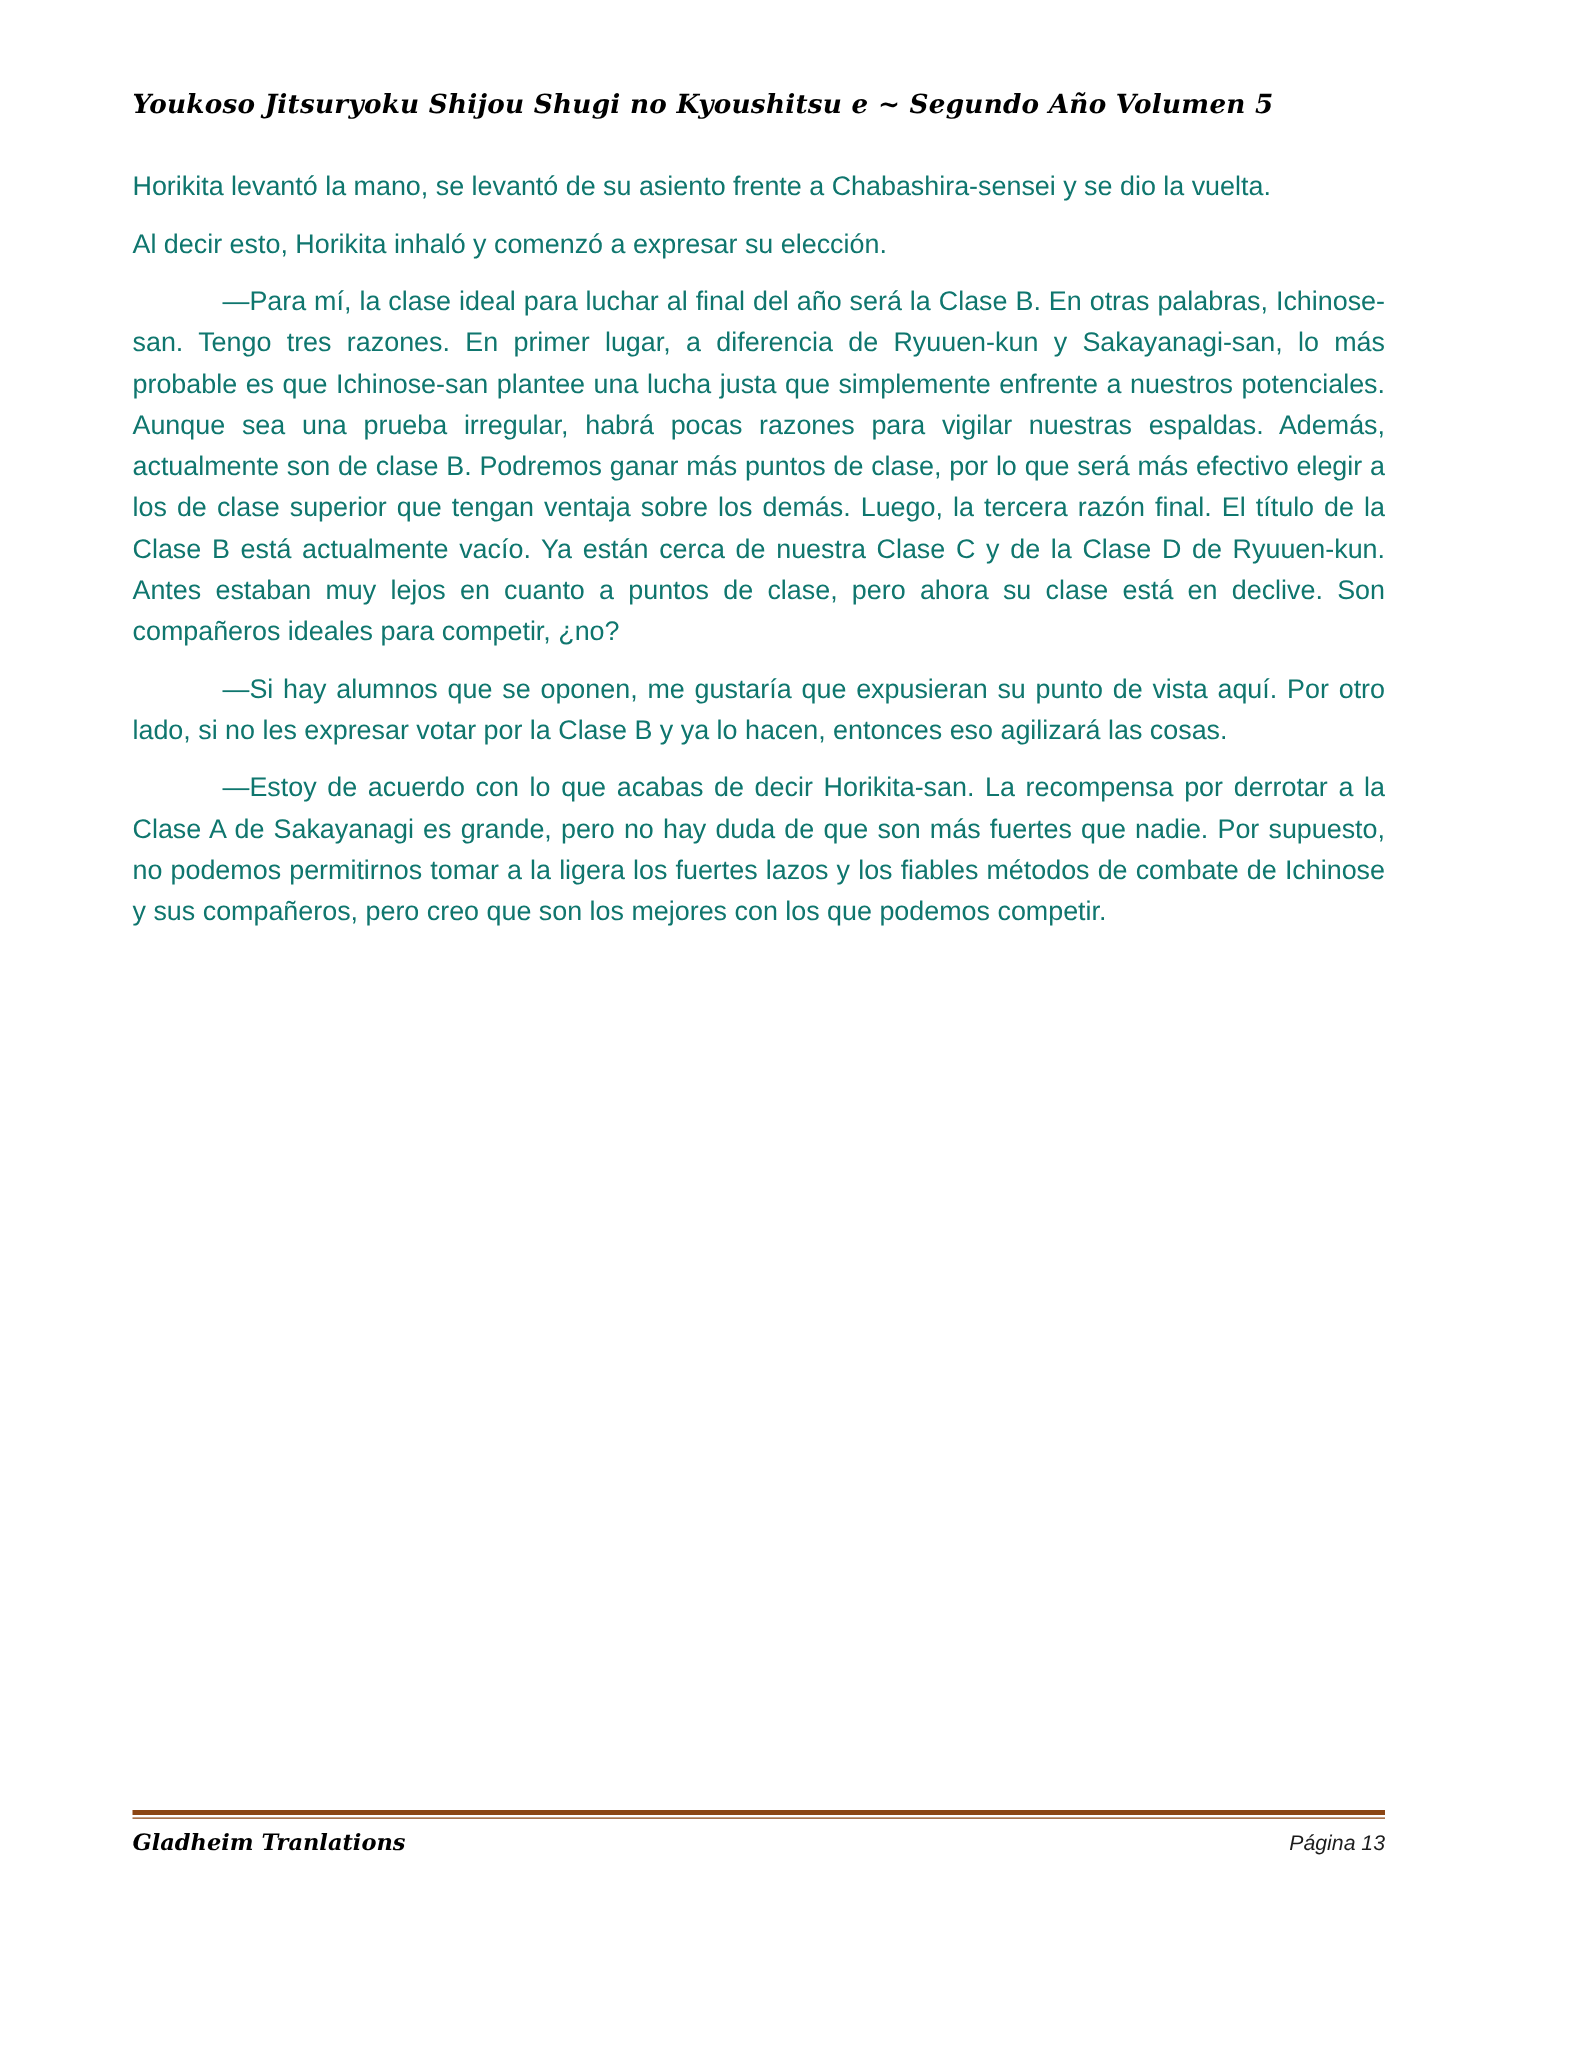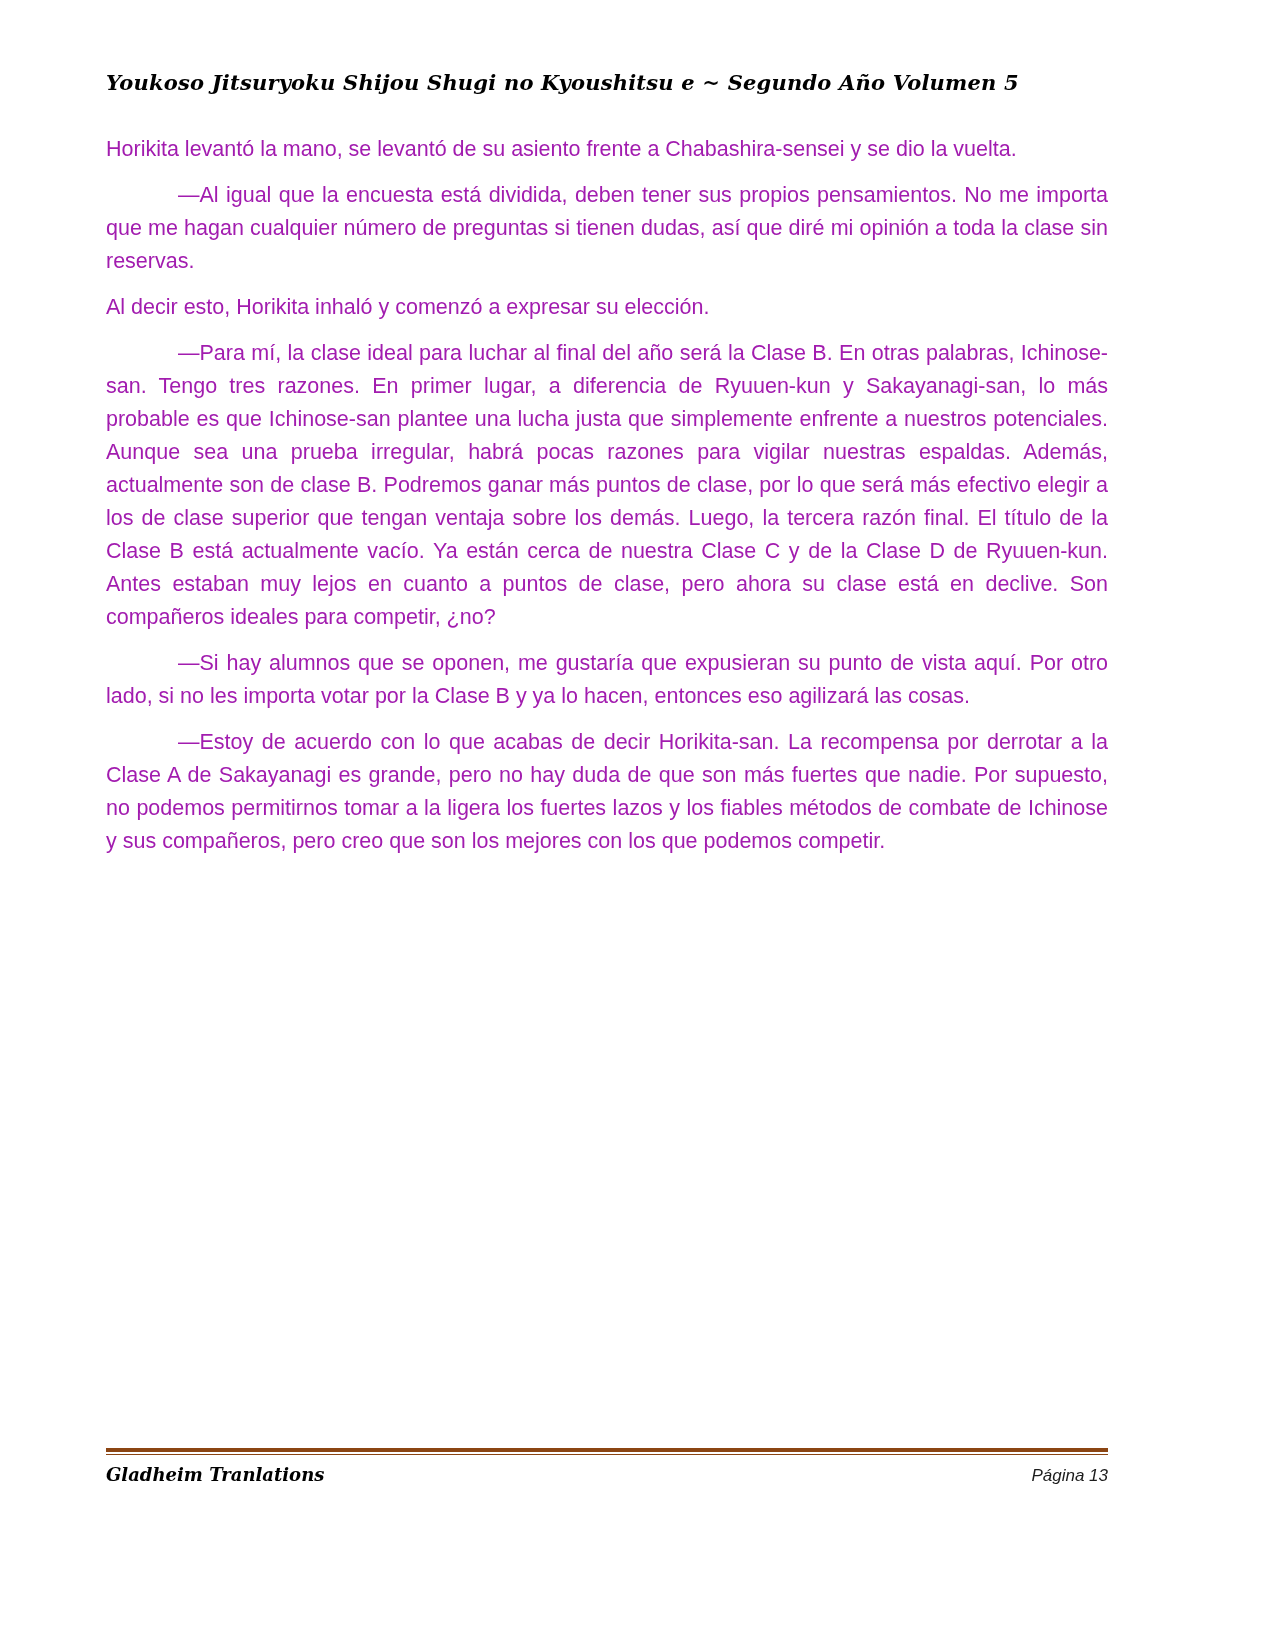--- a/index.html
+++ b/index.html
@@ -32,21 +32,21 @@
     font-style: italic;
     font-size: 21px;
     letter-spacing: 0.2px;
     color: #000000;
   }
   .body-text p {
     margin: 0 0 13px 0;
     font-size: 21.5px;
     line-height: 33px;
     text-align: justify;
-    color: #a21caf;
+    color: #0f766e;
   }
   .body-text p.indent {
     text-indent: 72px;
   }
   .doc-footer {
     position: absolute;
     left: 106px;
     top: 1448px;
     width: 1002px;
   }
@@ -81,24 +81,23 @@
 <div class="page">
 
   <div class="content">
 
     <div class="doc-header">
       <div class="title">Youkoso Jitsuryoku Shijou Shugi no Kyoushitsu e ~ Segundo Año Volumen 5</div>
     </div>
 
     <div class="body-text">
       <p>Horikita levantó la mano, se levantó de su asiento frente a Chabashira-sensei y se dio la vuelta.</p>
-      <p class="indent">—Al igual que la encuesta está dividida, deben tener sus propios pensamientos. No me importa que me hagan cualquier número de preguntas si tienen dudas, así que diré mi opinión a toda la clase sin reservas.</p>
       <p>Al decir esto, Horikita inhaló y comenzó a expresar su elección.</p>
       <p class="indent">—Para mí, la clase ideal para luchar al final del año será la Clase B. En otras palabras, Ichinose-san. Tengo tres razones. En primer lugar, a diferencia de Ryuuen-kun y Sakayanagi-san, lo más probable es que Ichinose-san plantee una lucha justa que simplemente enfrente a nuestros potenciales. Aunque sea una prueba irregular, habrá pocas razones para vigilar nuestras espaldas. Además, actualmente son de clase B. Podremos ganar más puntos de clase, por lo que será más efectivo elegir a los de clase superior que tengan ventaja sobre los demás. Luego, la tercera razón final. El título de la Clase B está actualmente vacío. Ya están cerca de nuestra Clase C y de la Clase D de Ryuuen-kun. Antes estaban muy lejos en cuanto a puntos de clase, pero ahora su clase está en declive. Son compañeros ideales para competir, ¿no?</p>
-      <p class="indent">—Si hay alumnos que se oponen, me gustaría que expusieran su punto de vista aquí. Por otro lado, si no les importa votar por la Clase B y ya lo hacen, entonces eso agilizará las cosas.</p>
+      <p class="indent">—Si hay alumnos que se oponen, me gustaría que expusieran su punto de vista aquí. Por otro lado, si no les expresar votar por la Clase B y ya lo hacen, entonces eso agilizará las cosas.</p>
       <p class="indent">—Estoy de acuerdo con lo que acabas de decir Horikita-san. La recompensa por derrotar a la Clase A de Sakayanagi es grande, pero no hay duda de que son más fuertes que nadie. Por supuesto, no podemos permitirnos tomar a la ligera los fuertes lazos y los fiables métodos de combate de Ichinose y sus compañeros, pero creo que son los mejores con los que podemos competir.</p>
     </div>
 
   </div>
 
   <div class="doc-footer">
     <div class="footer-rule"></div>
     <div class="footer-row">
       <span class="footer-translator">Gladheim Tranlations</span>
       <span class="footer-page">Página 13</span>

